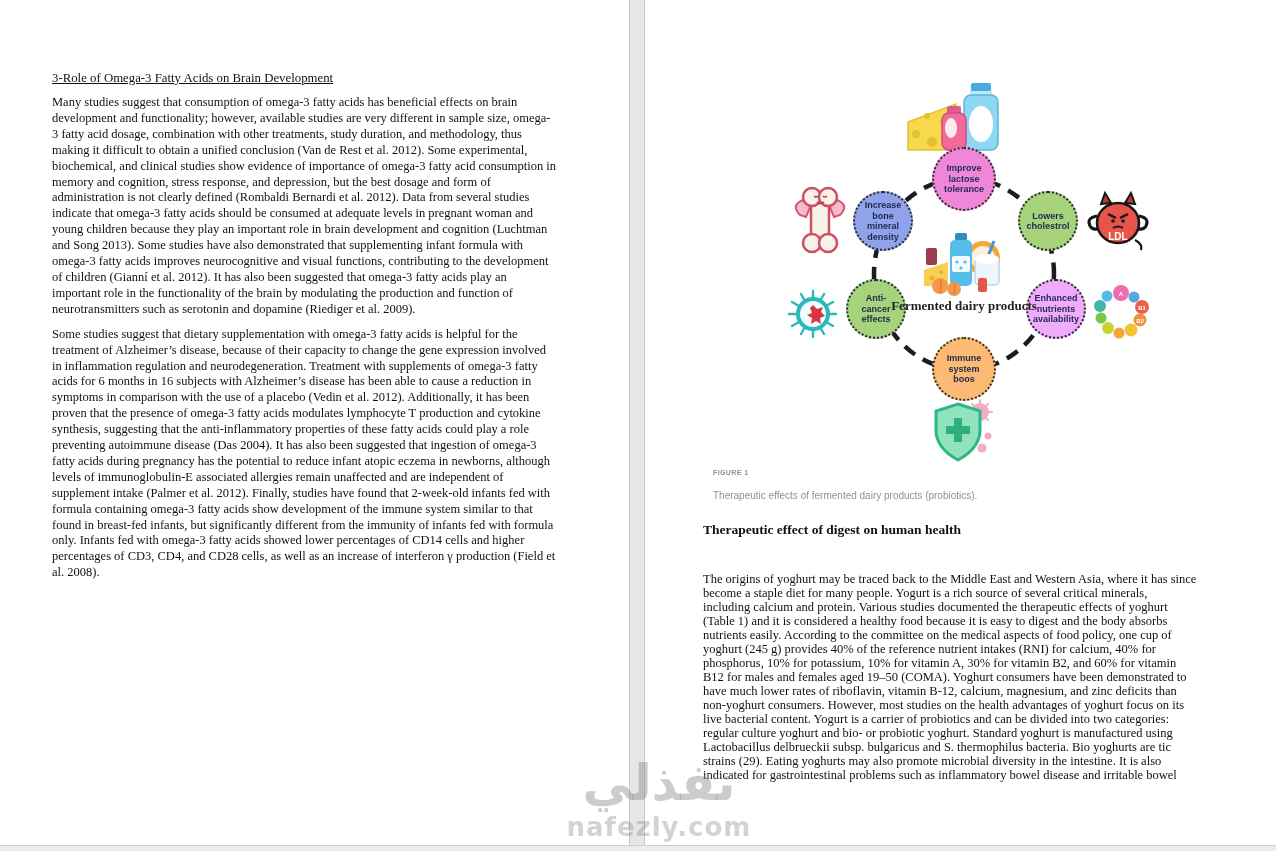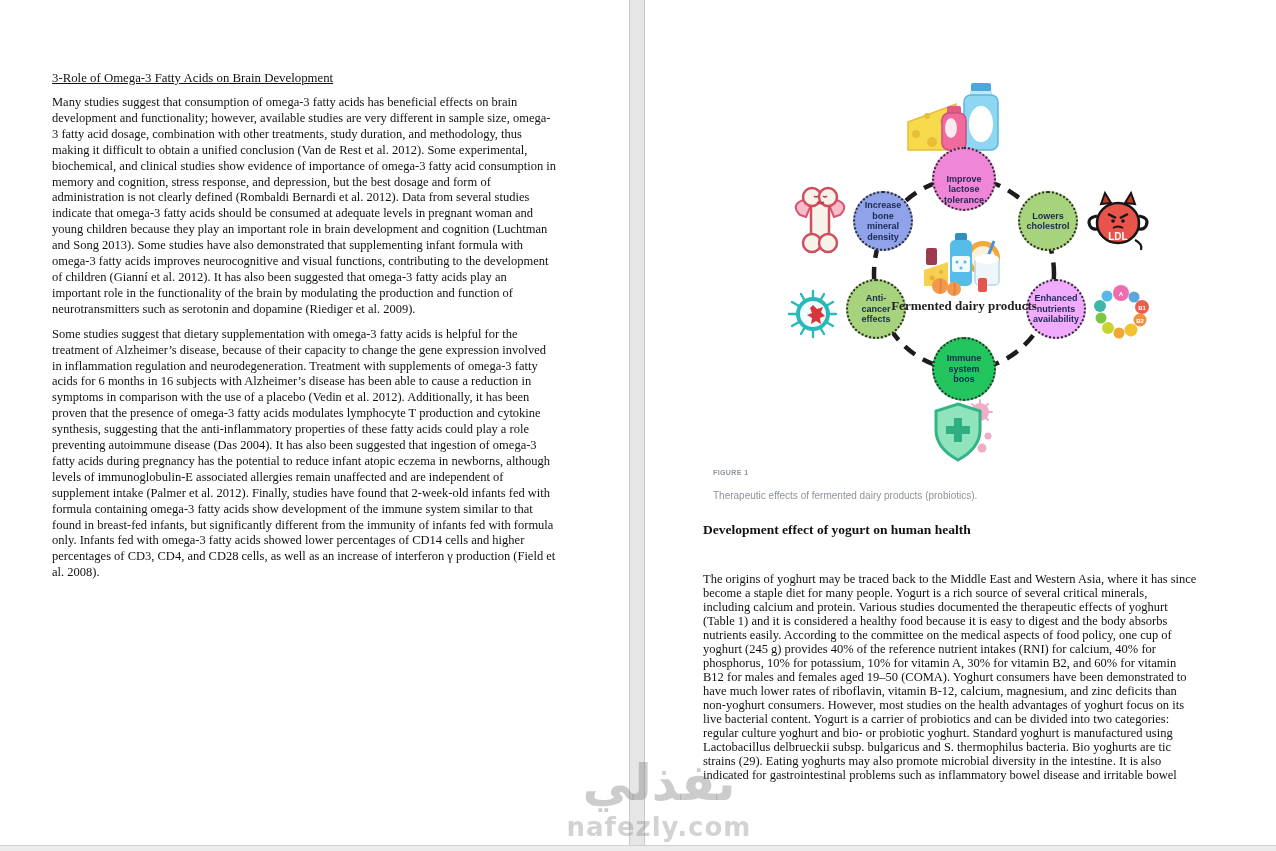--- a/index.html
+++ b/index.html
@@ -183,48 +183,48 @@
         <ellipse cx="67" cy="31" rx="12" ry="5" fill="#ffffff"></ellipse>
         <polygon points="4,42 28,34 28,58 4,58" fill="#f7d052"></polygon>
         <circle cx="12" cy="50" r="2.5" fill="#e2b23a"></circle>
         <circle cx="21" cy="44" r="2" fill="#e2b23a"></circle>
         <rect x="58" y="50" width="9" height="14" rx="2" fill="#e2574c"></rect>
         <circle cx="20" cy="58" r="8" fill="#f2994e"></circle>
         <circle cx="34" cy="61" r="7" fill="#f2994e"></circle>
         <path d="M20 51 q2 4 0 14 M34 55 q2 3 0 12" stroke="#e07f33" stroke-width="1.5" fill="none"></path>
       </svg>
 
-      <div class="node" style="left: 187px; top: 67px; width: 64px; height: 64px; background: rgb(239, 134, 215); align-items: flex-end;">
+      <div class="node" style="left: 187px; top: 67px; width: 64px; height: 64px; background: rgb(239, 134, 215);">
         <span>Improve lactose tolerance</span>
       </div>
       <div class="node" style="left: 108px; top: 111px; width: 60px; height: 60px; background: rgb(143, 162, 234);">
         <span>Increase bone mineral density</span>
       </div>
       <div class="node" style="left: 273px; top: 111px; width: 60px; height: 60px; background: rgb(166, 211, 123);">
         <span>Lowers cholestrol</span>
       </div>
       <div class="node" style="left: 101px; top: 199px; width: 60px; height: 60px; background: rgb(166, 211, 123);">
         <span>Anti-cancer effects</span>
       </div>
       <div class="node" style="left: 281px; top: 199px; width: 60px; height: 60px; background: #f0abfc;">
         <span>Enhanced nutrients availability</span>
       </div>
-      <div class="node" style="left: 187px; top: 257px; width: 64px; height: 64px; background: #22c55e;">
+      <div class="node" style="left: 187px; top: 257px; width: 64px; height: 64px; background: #fdba74;">
         <span>Immune system boos</span>
       </div>
 
       <div class="center-label">Fermented dairy products</div>
     </div>
 
     <div class="fig-caption">
       <div class="cap-label">FIGURE 1</div>
       <div class="cap-text">Therapeutic effects of fermented dairy products (probiotics).</div>
     </div>
 
-    <h2 class="rp-heading">Development effect of yogurt on human health</h2>
+    <h2 class="rp-heading">Therapeutic effect of digest on human health</h2>
 
     <p class="rp-body">The origins of yoghurt may be traced back to the Middle East and Western Asia, where it has since become a staple diet for many people. Yogurt is a rich source of several critical minerals, including calcium and protein. Various studies documented the therapeutic effects of yoghurt (Table 1) and it is considered a healthy food because it is easy to digest and the body absorbs nutrients easily. According to the committee on the medical aspects of food policy, one cup of yoghurt (245 g) provides 40% of the reference nutrient intakes (RNI) for calcium, 40% for phosphorus, 10% for potassium, 10% for vitamin A, 30% for vitamin B2, and 60% for vitamin B12 for males and females aged 19–50 (COMA). Yoghurt consumers have been demonstrated to have much lower rates of riboflavin, vitamin B-12, calcium, magnesium, and zinc deficits than non-yoghurt consumers. However, most studies on the health advantages of yoghurt focus on its live bacterial content. Yogurt is a carrier of probiotics and can be divided into two categories: regular culture yoghurt and bio- or probiotic yoghurt. Standard yoghurt is manufactured using Lactobacillus delbrueckii subsp. bulgaricus and S. thermophilus bacteria. Bio yoghurts are tic strains (29). Eating yoghurts may also promote microbial diversity in the intestine. It is also indicated for gastrointestinal problems such as inflammatory bowel disease and irritable bowel</p>
   </div>
 
   <div class="watermark">
     <div class="wm-arabic">نفذلي</div>
     <div class="wm-domain">nafezly.com</div>
   </div>
 
   <div class="bottom-bar"></div>

